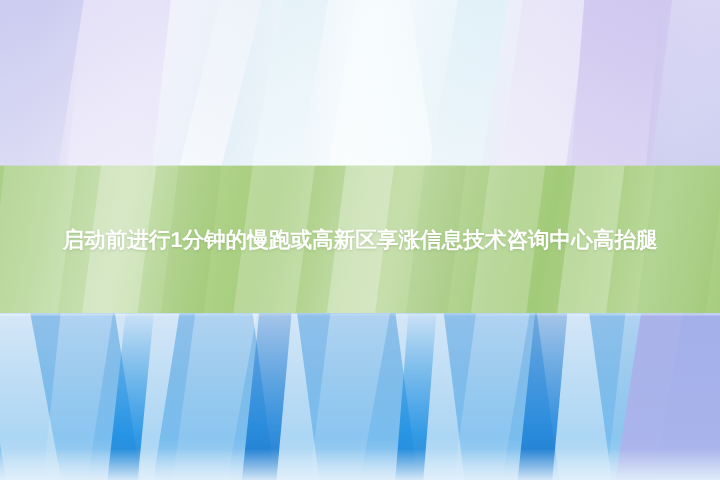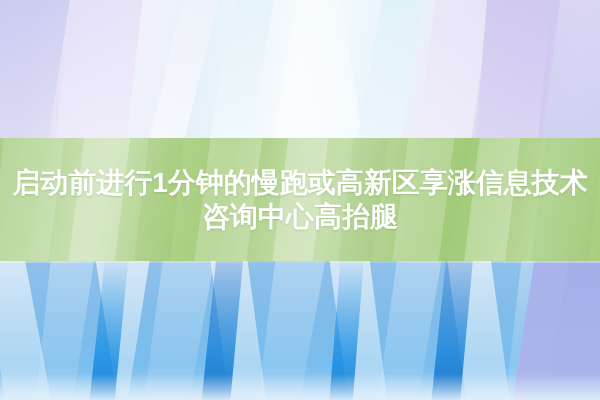--- a/index.html
+++ b/index.html
@@ -150,21 +150,21 @@
 
   
   .caption{
     position:absolute;left:0;top:138px;width:600px;height:123px;
     display:flex;align-items:center;justify-content:center;
     text-align:center;
   }
   .caption-text{
     color:#ffffff;
     font-weight:bold;
-    font-size:28px;
+    font-size:18px;
     line-height:34px;
     letter-spacing:0px;
     padding:0 10px;
     text-shadow:0 1px 2px rgba(110,150,80,.35);
     white-space:normal;
     max-width:580px;
   }
 </style>
 </head>
 <body>

